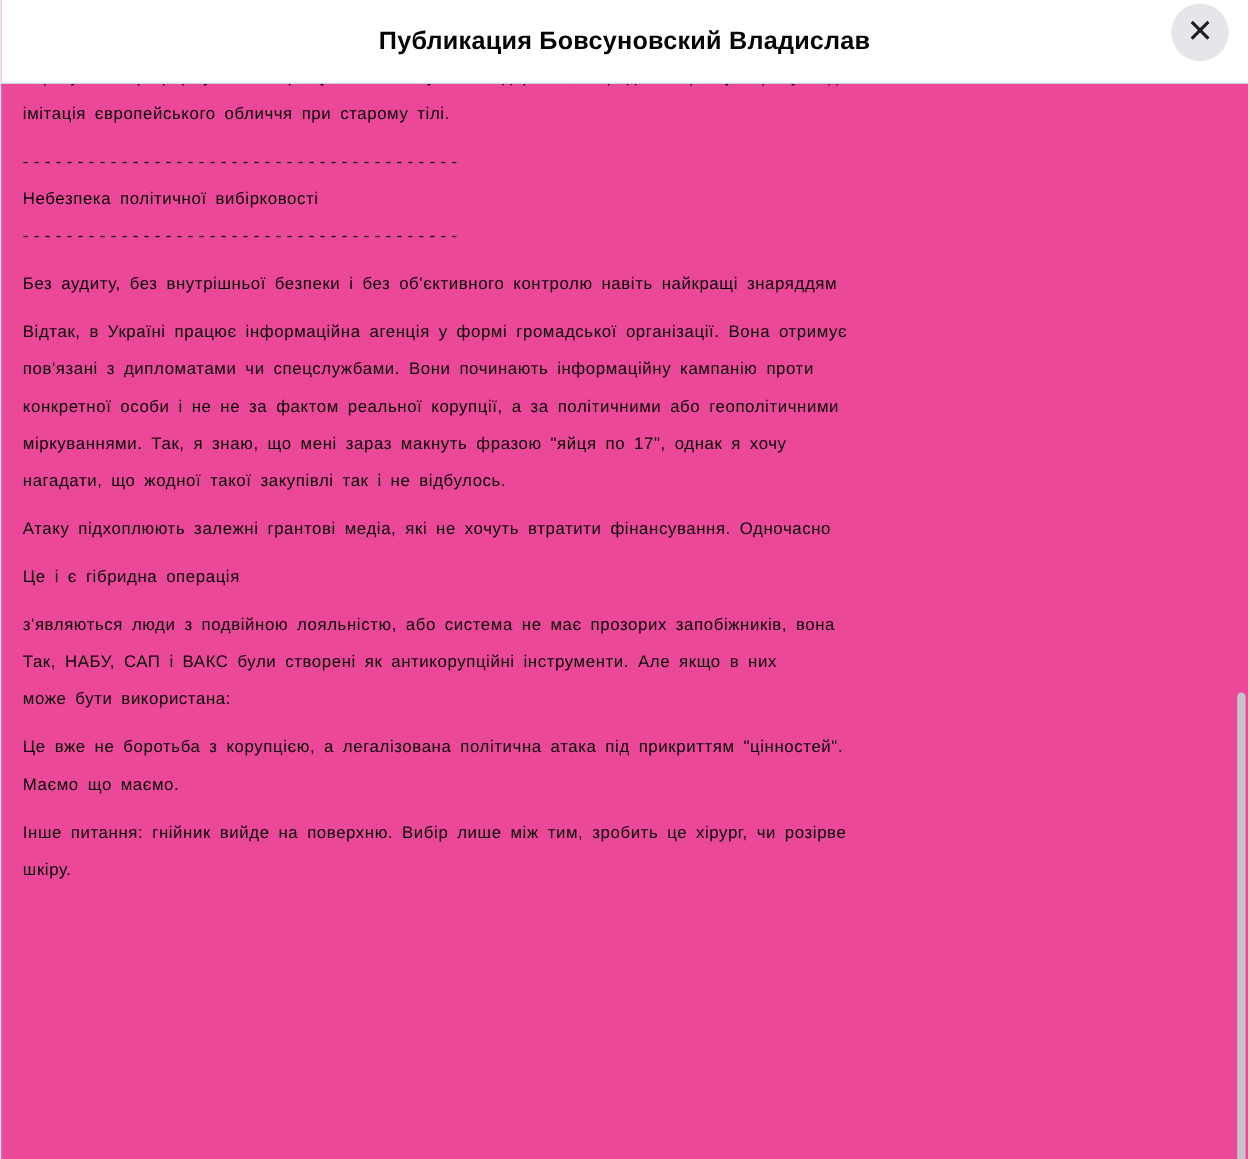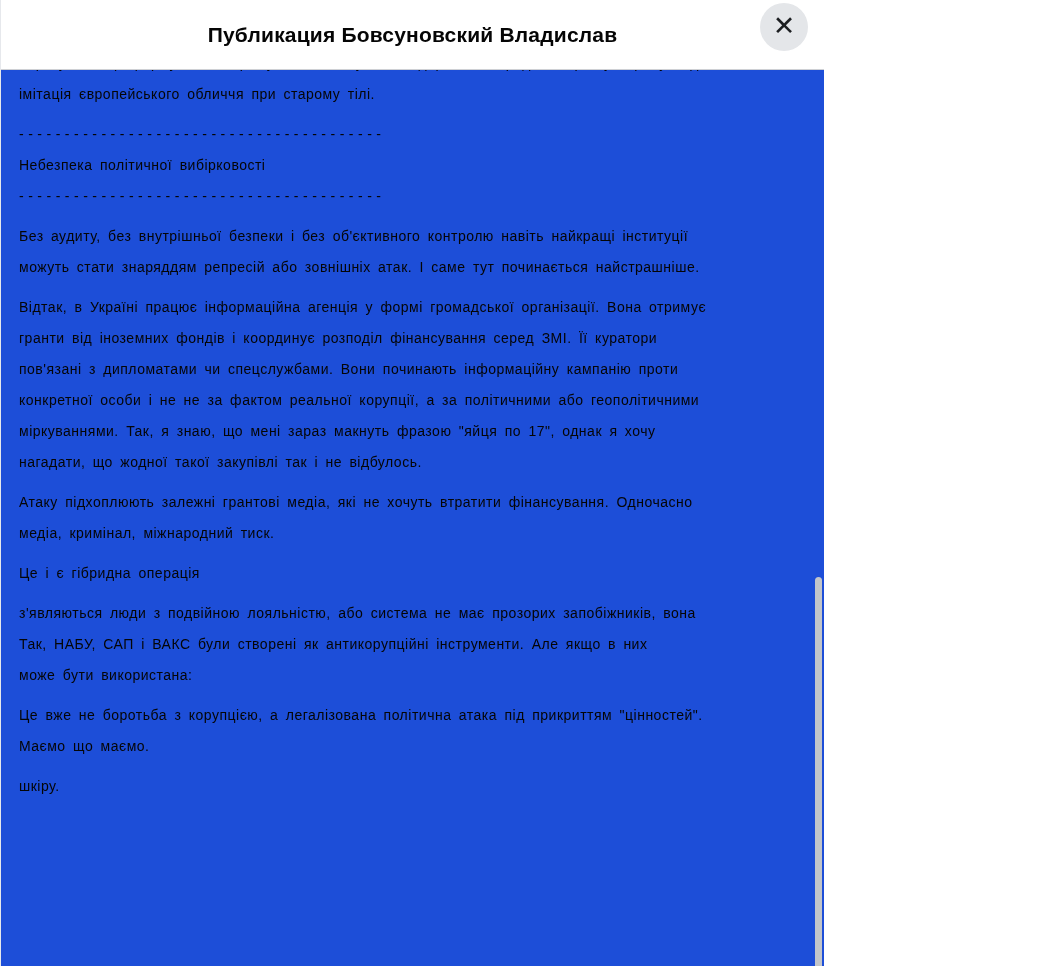--- a/index.html
+++ b/index.html
@@ -13,22 +13,22 @@
   * { box-sizing: border-box; }
   html, body {
     margin: 0; padding: 0;
     width: 1040px; height: 966px;
     overflow: hidden;
     background: #ffffff;
     font-family: "Liberation Sans", "DejaVu Sans", sans-serif;
   }
   .stage {
     position: relative;
-    width: 824px; height: 966px;
-    background: #1d4ed8;
+    width: 1040px; height: 966px;
+    background: #ec4899;
     border-left: 1px solid var(--page-edge);
     overflow: hidden;
   }
   
   .dialog-header {
     position: absolute;
     top: 0; left: 0; right: 0;
     height: 70px;
     background: #ffffff;
     border-bottom: 1px solid var(--header-border);
@@ -121,47 +121,45 @@
   <p class="post-paragraph">
         <span class="line">У результаті реформування отримуємо не нову якість держави, а радше чергову спробу видати</span>
         <span class="line">імітація європейського обличчя при старому тілі.</span>
       </p>
       <p class="post-paragraph">
         <span class="line dashes">----------------------------------------</span>
         <span class="line">Небезпека політичної вибірковості</span>
         <span class="line dashes">----------------------------------------</span>
       </p>
       <p class="post-paragraph">
-        <span class="line">Без аудиту, без внутрішньої безпеки і без об'єктивного контролю навіть найкращі інституції</span>
-        <span class="line">можуть стати знаряддям репресій або зовнішніх атак. І саме тут починається найстрашніше.</span>
+        <span class="line">Без аудиту, без внутрішньої безпеки і без об'єктивного контролю навіть найкращі знаряддям</span>
       </p>
       <p class="post-paragraph">
         <span class="line">Відтак, в Україні працює інформаційна агенція у формі громадської організації. Вона отримує</span>
-        <span class="line">гранти від іноземних фондів і координує розподіл фінансування серед ЗМІ. Її куратори</span>
         <span class="line">пов'язані з дипломатами чи спецслужбами. Вони починають інформаційну кампанію проти</span>
         <span class="line">конкретної особи і не не за фактом реальної корупції, а за політичними або геополітичними</span>
         <span class="line">міркуваннями. Так, я знаю, що мені зараз макнуть фразою "яйця по 17", однак я хочу</span>
         <span class="line">нагадати, що жодної такої закупівлі так і не відбулось.</span>
       </p>
       <p class="post-paragraph">
         <span class="line">Атаку підхоплюють залежні грантові медіа, які не хочуть втратити фінансування. Одночасно</span>
-        <span class="line">медіа, кримінал, міжнародний тиск.</span>
       </p>
       <p class="post-paragraph">
         <span class="line">Це і є гібридна операція</span>
       </p>
       <p class="post-paragraph">
         <span class="line">з'являються люди з подвійною лояльністю, або система не має прозорих запобіжників, вона</span>
         <span class="line">Так, НАБУ, САП і ВАКС були створені як антикорупційні інструменти. Але якщо в них</span>
         <span class="line">може бути використана:</span>
       </p>
       <p class="post-paragraph">
         <span class="line">Це вже не боротьба з корупцією, а легалізована політична атака під прикриттям "цінностей".</span>
         <span class="line">Маємо що маємо.</span>
       </p>
       <p class="post-paragraph">
+        <span class="line">Інше питання: гнійник вийде на поверхню. Вибір лише між тим, зробить це хірург, чи розірве</span>
         <span class="line">шкіру.</span>
       </p>
     </div>
 
   <div class="scrollbar-thumb"></div>
 
 </div>
 
 </body></html>

